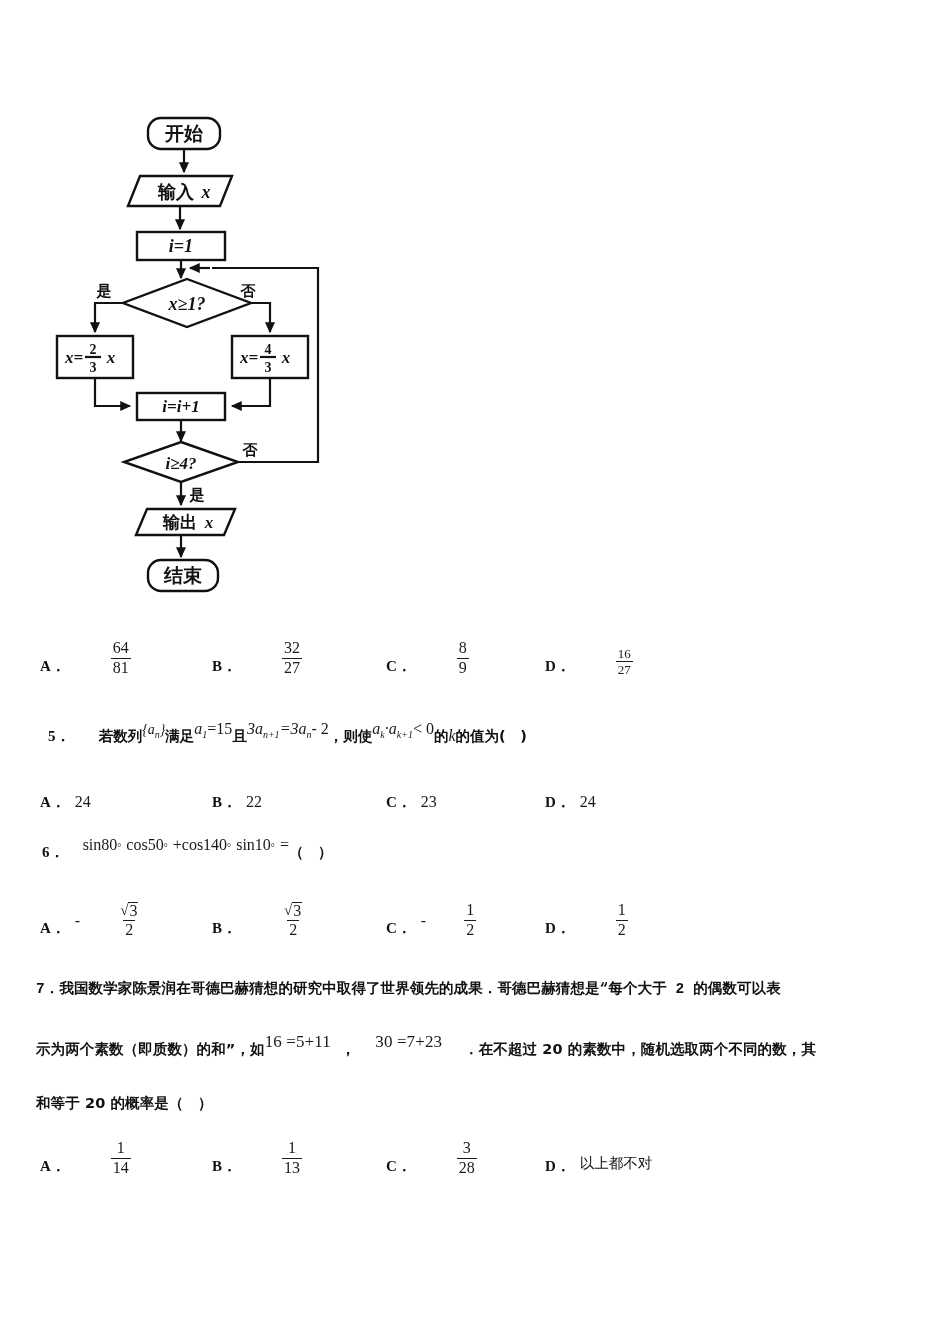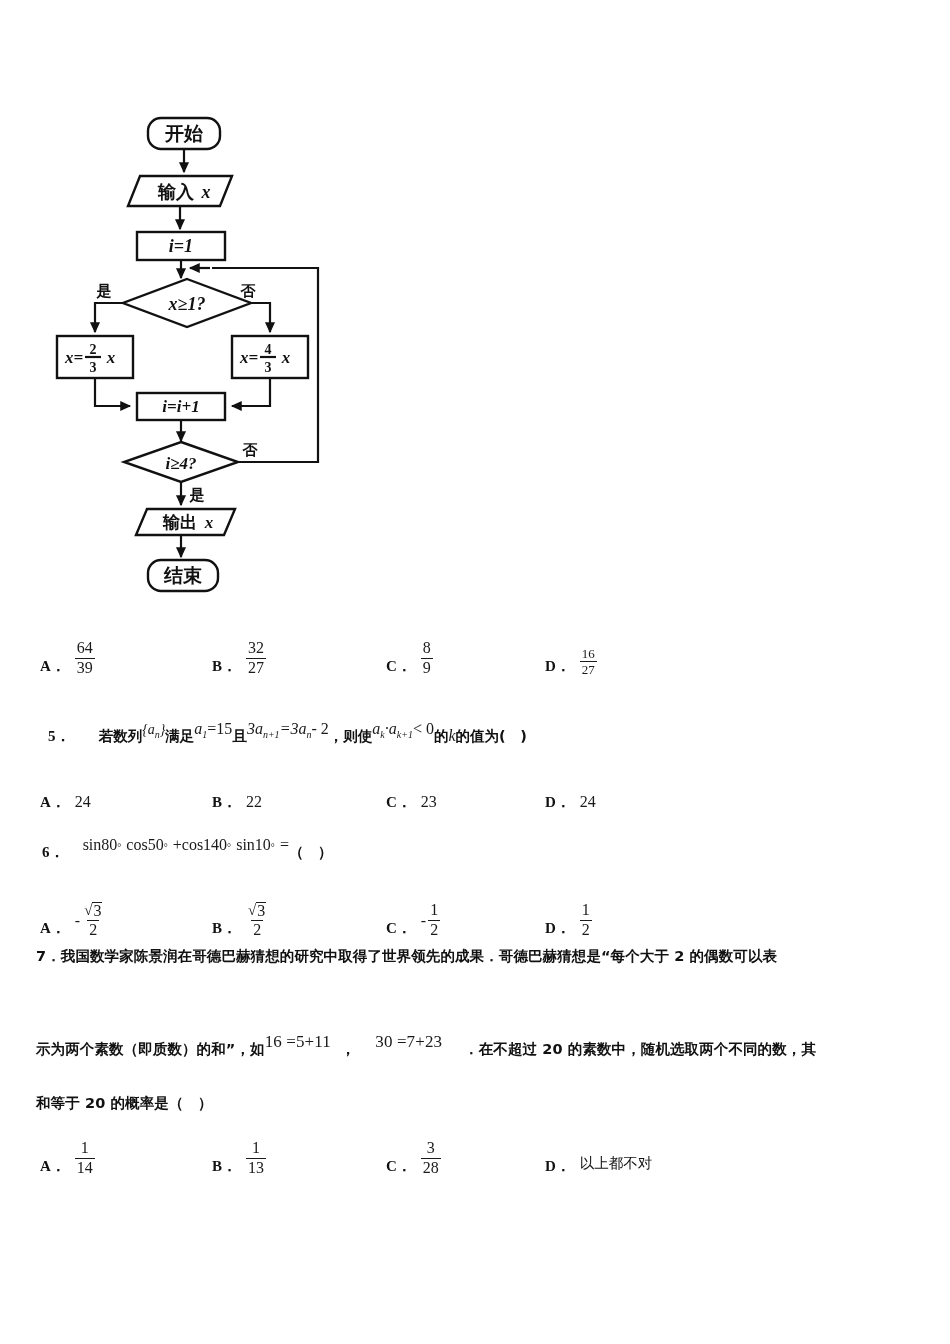--- a/index.html
+++ b/index.html
@@ -141,20 +141,21 @@
 
   
   .frac {
     display: inline-flex;
     flex-direction: column;
     align-items: center;
     vertical-align: -0.55em;
     line-height: 1.02;
     font-family: "Liberation Serif", "DejaVu Serif", serif;
     font-size: 16px;
+    margin-left: 36px;
   }
   .frac .num {
     padding: 0 2px 1px 2px;
   }
   .frac .den {
     padding: 1px 2px 0 2px;
     border-top: 1.3px solid #1a1a1a;
   }
   .frac.small {
     font-size: 13px;
@@ -280,21 +281,21 @@
     <rect class="fc-shape" x="148" y="560" width="70" height="31" rx="13" ry="13"></rect>
     <text class="fc-cjk" x="183" y="582" font-size="19" text-anchor="middle">结束</text>
   </g>
 </svg>
 
 <div class="opts" style="top:636px;">
   <div class="opt" style="left:40px;">
     <span class="opt-letter">A．</span>
     <span class="frac">
       <span class="num">64</span>
-      <span class="den">39</span>
+      <span class="den">81</span>
     </span>
   </div>
   <div class="opt" style="left:212px;">
     <span class="opt-letter">B．</span>
     <span class="frac">
       <span class="num">32</span>
       <span class="den">27</span>
     </span>
   </div>
   <div class="opt" style="left:386px;">
@@ -374,21 +375,21 @@
   </div>
   <div class="opt" style="left:545px;">
     <span class="opt-letter">D．</span>
     <span class="frac">
       <span class="num">1</span>
       <span class="den">2</span>
     </span>
   </div>
 </div>
 
-<div class="p7" style="top:947px;">7．我国数学家陈景润在哥德巴赫猜想的研究中取得了世界领先的成果．哥德巴赫猜想是“每个大于 2 的偶数可以表</div>
+<div class="p7" style="top:979px;font-family:Liberation Mono, monospace;">7．我国数学家陈景润在哥德巴赫猜想的研究中取得了世界领先的成果．哥德巴赫猜想是“每个大于 2 的偶数可以表</div>
 
 <div class="p7" style="top:1039px;">
   <span>示为两个素数（即质数）的和”，如</span><span class="mathup raise" style="font-size:17px;">16 =5+11</span><span style="display:inline-block;width:10px;"></span><span>，</span><span style="display:inline-block;width:20px;"></span><span class="mathup raise" style="font-size:17px;">30 =7+23</span><span style="display:inline-block;width:22px;"></span><span>．</span><span>在不超过 20 的素数中，随机选取两个不同的数，其</span>
 </div>
 
 <div class="p7" style="top:1094px;">和等于 20 的概率是（　）</div>
 
 <div class="opts" style="top:1136px;">
   <div class="opt" style="left:40px;">
     <span class="opt-letter">A．</span>

